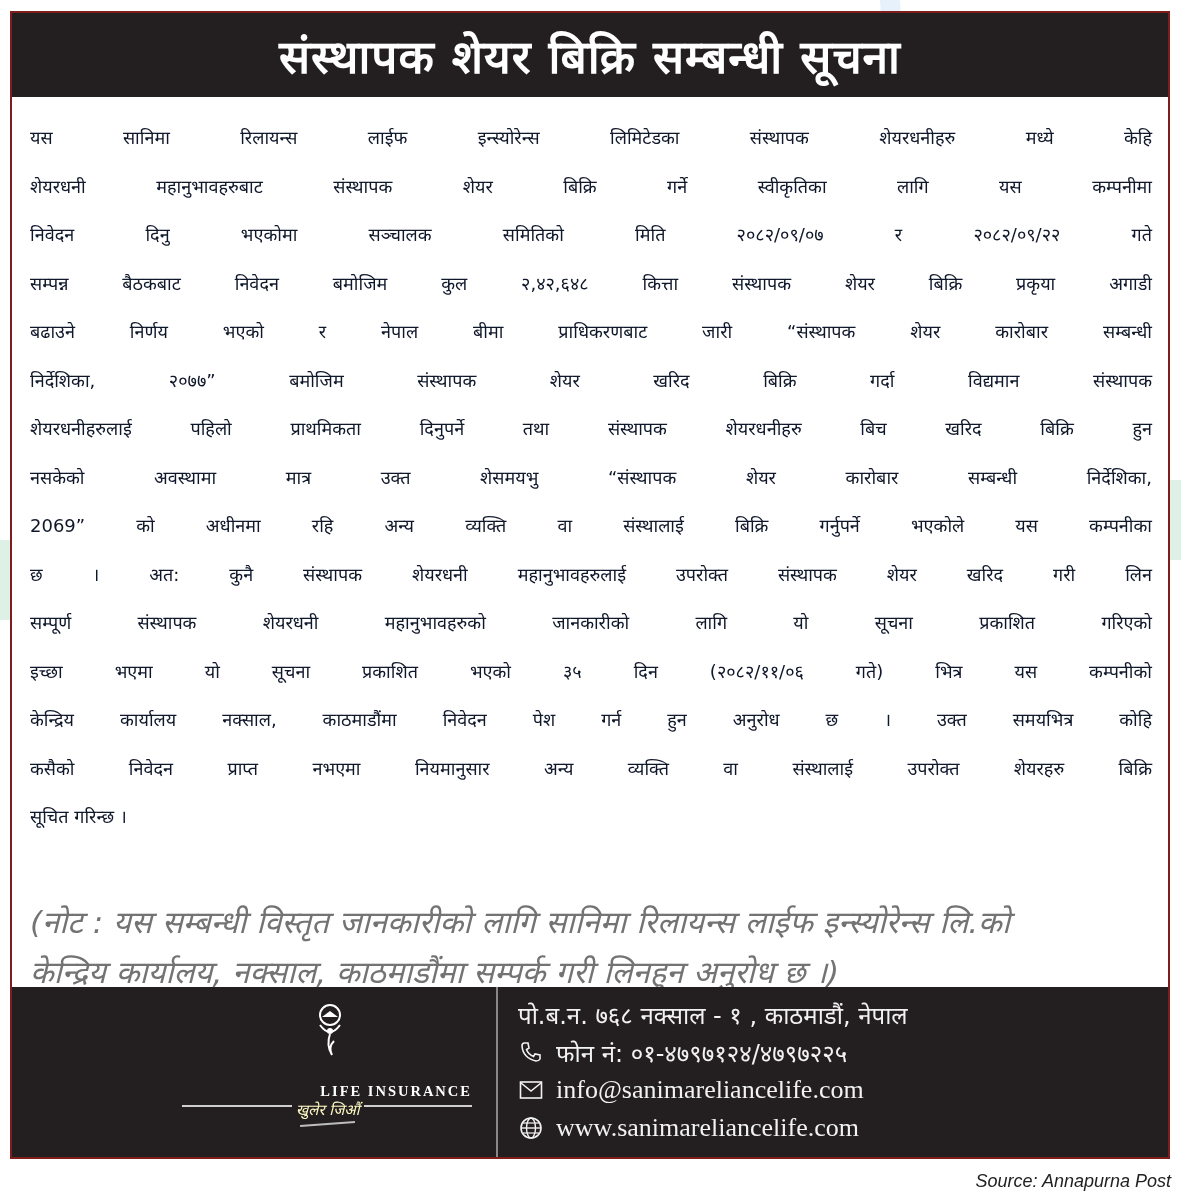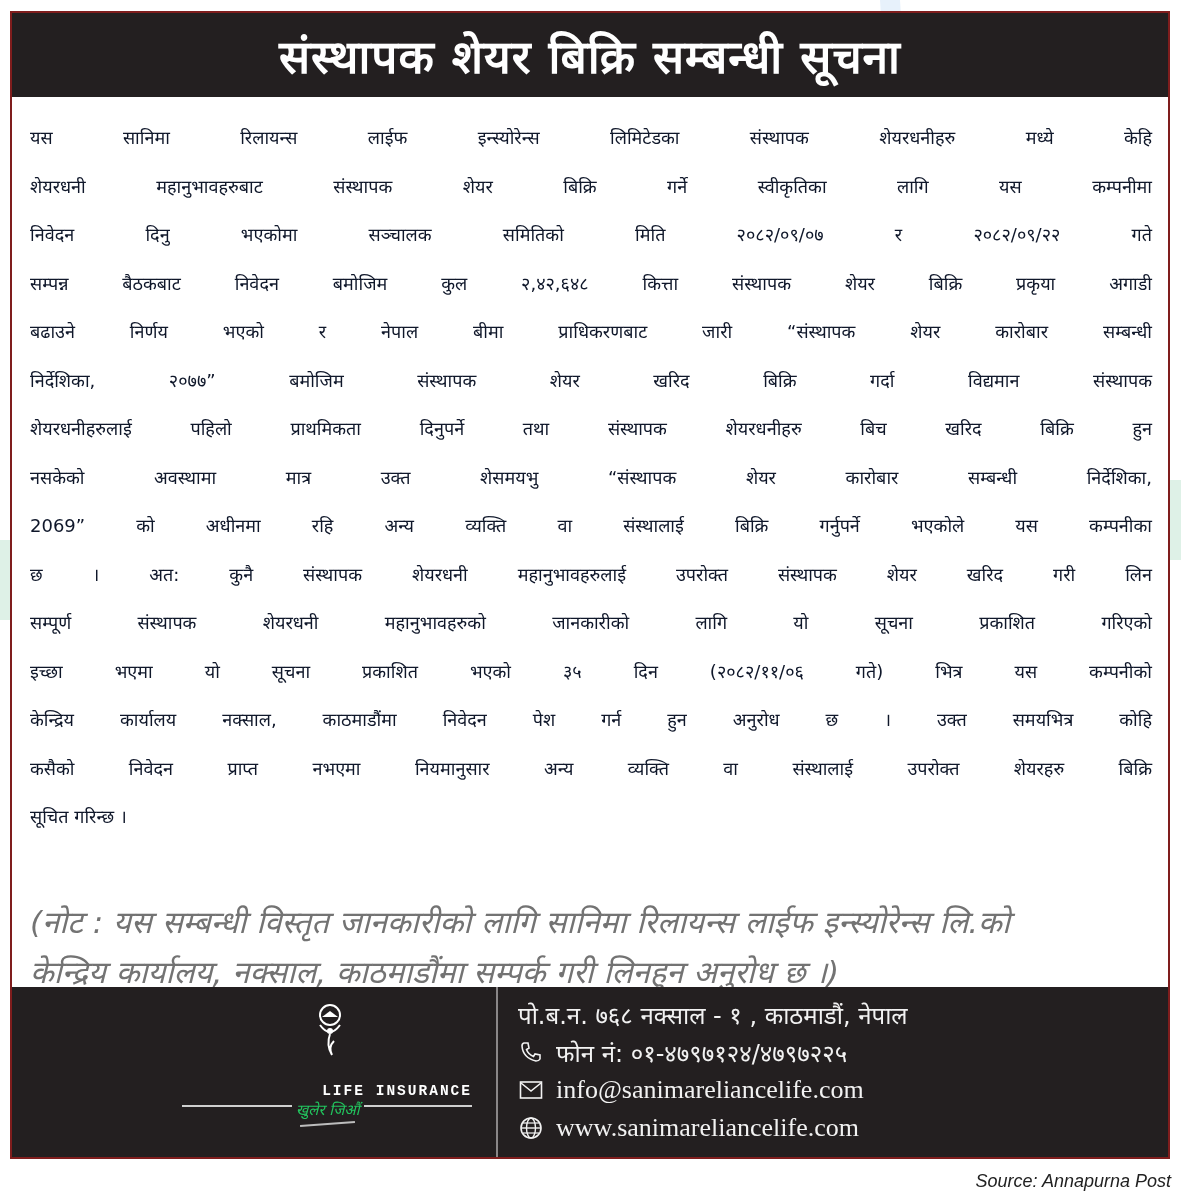--- a/index.html
+++ b/index.html
@@ -13,23 +13,23 @@
   .note { position: absolute; left: 18px; top: 884px; width: 1130px; font-size: 31px; line-height: 50px; font-style: italic; color: #737373; }
   .note .line { display: block; white-space: nowrap; }
   .footer { position: absolute; left: 0; bottom: 0; width: 100%; height: 170px; background: #231f20; display: flex; }
   .footer .logo-col { width: 484px; height: 100%; border-right: 2px solid #8a8788; position: relative; }
   .footer .contact-col { flex: 1; padding: 8px 0 0 20px; color: #f2f2f2; font-size: 24px; }
   .contact-line { height: 38px; display: flex; align-items: center; white-space: nowrap; }
   .contact-line .ico { width: 26px; height: 26px; margin-right: 12px; display: inline-flex; align-items: center; justify-content: center; }
   .contact-line.latin { font-family: Liberation Serif, serif; font-size: 26px; }
   .logo { position: absolute; left: 170px; top: 28px; width: 300px; height: 110px; color: #fff; }
   .logo .brand { position: absolute; left: 0; top: 32px; font-family: "Liberation Sans", sans-serif; font-weight: bold; font-size: 33px; letter-spacing: 0.5px; white-space: nowrap; }
-  .logo .sub { position: absolute; right: 10px; top: 68px; font-family: Liberation Mono, monospace; font-weight: bold; font-size: 14.5px; letter-spacing: 2px; white-space: nowrap; }
+  .logo .sub { position: absolute; right: 10px; top: 68px; font-family: Liberation Serif, serif; font-weight: bold; font-size: 14.5px; letter-spacing: 2px; white-space: nowrap; }
   .logo .rule { position: absolute; left: 0; top: 90px; width: 290px; height: 2px; background: #cfcfcf; }
-  .logo .tagline { position: absolute; left: 110px; top: 84px; padding: 0 4px; background: #231f20; font-size: 15px; color: #22c55e; font-style: italic; }
+  .logo .tagline { position: absolute; left: 110px; top: 84px; padding: 0 4px; background: #231f20; font-size: 15px; color: #fef9c3; font-style: italic; }
   .logo .swoosh { position: absolute; left: 118px; top: 108px; width: 55px; height: 2px; background: #bdbdbd; transform: rotate(-4deg); }
   .logo .emblem { position: absolute; left: 128px; top: -12px; width: 40px; height: 60px; }
   .source { position: absolute; right: 10px; top: 1171px; font-family: "Liberation Sans", sans-serif; font-style: italic; font-size: 18px; color: #222; }
   .watermark { position: absolute; pointer-events: none; }
 </style>
 </head>
 <body>
 
 <svg class="watermark" width="1181" height="1195" style="left:0;top:0;">
   <polygon points="880,0 900,0 905,80 885,80" fill="#cfe3f7" opacity="0.5"></polygon>

